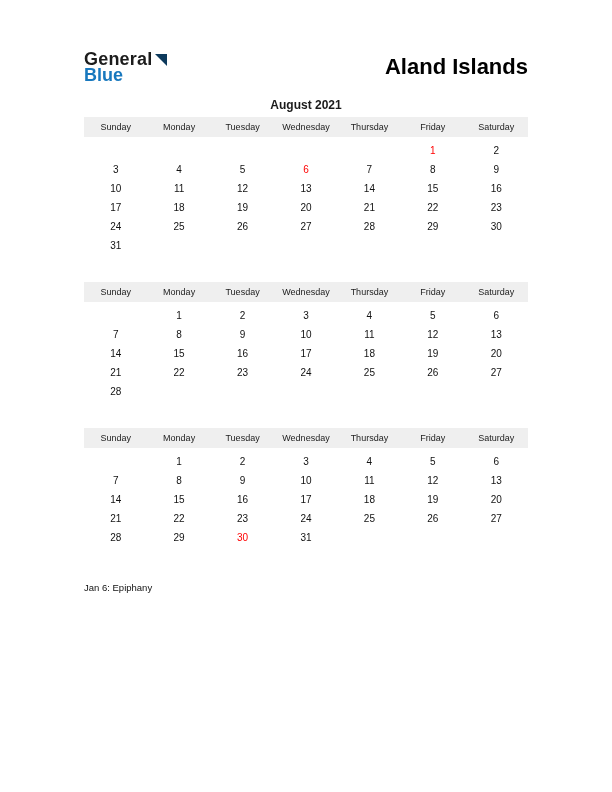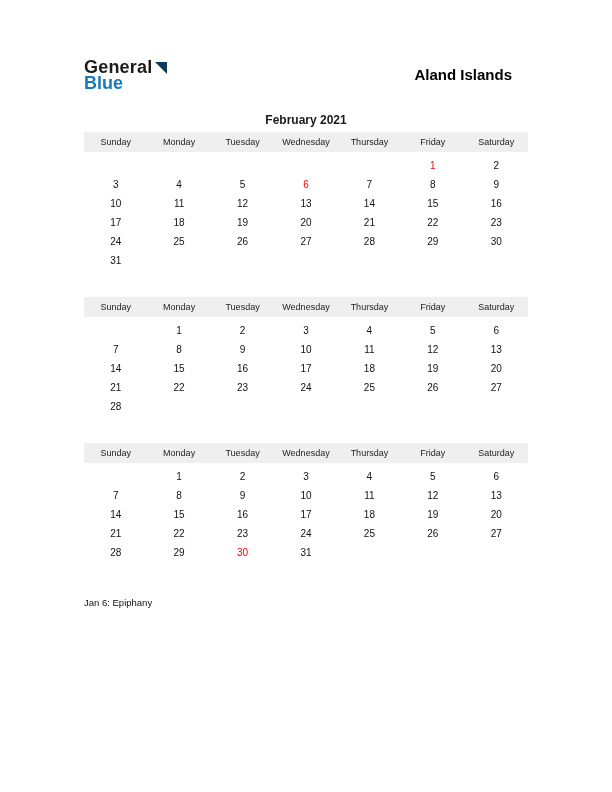--- a/index.html
+++ b/index.html
@@ -27,21 +27,21 @@
   .logo-triangle {
     width: 0; height: 0; margin-left: 3px; margin-top: 2px;
     border-top: 12px solid #0d3a5c;
     border-left: 12px solid transparent;
   }
   .logo-blue {
     font-size: 18px; font-weight: bold; color: #1878be;
     margin-top: -2px;
   }
   .page-title {
-    font-size: 15px; font-weight: bold; margin: 16px; color: #000000;
+    font-size: 22px; font-weight: bold; margin: 0; color: #000000;
   }
 
   
   .month { margin-bottom: 27px; }
   .month-title {
     font-size: 12px; font-weight: bold; text-align: center;
     margin: 0 0 5px 0; color: #1a1a1a;
   }
   table.cal { border-collapse: collapse; width: 444px; table-layout: fixed; }
   .cal th {
@@ -71,21 +71,21 @@
           <span class="logo-general">General</span>
           <span class="logo-triangle"></span>
         </div>
         <div class="logo-blue">Blue</div>
       </div>
       <h1 class="page-title">Aland Islands</h1>
     </div>
 
     <div id="months">
         <section class="month">
-          <h2 class="month-title">February 2021</h2>
+          <h2 class="month-title">August 2021</h2>
           <table class="cal">
             <thead>
               <tr>
                 <th>Sunday</th>
                 <th>Monday</th>
                 <th>Tuesday</th>
                 <th>Wednesday</th>
                 <th>Thursday</th>
                 <th>Friday</th>
                 <th>Saturday</th>

